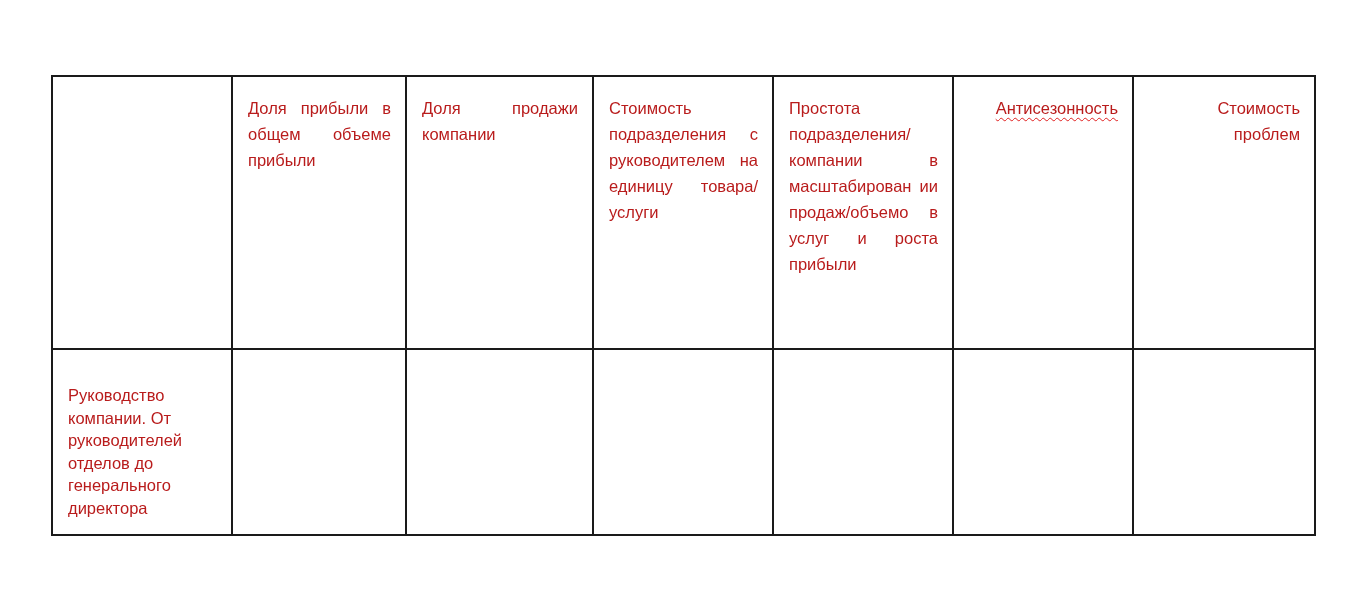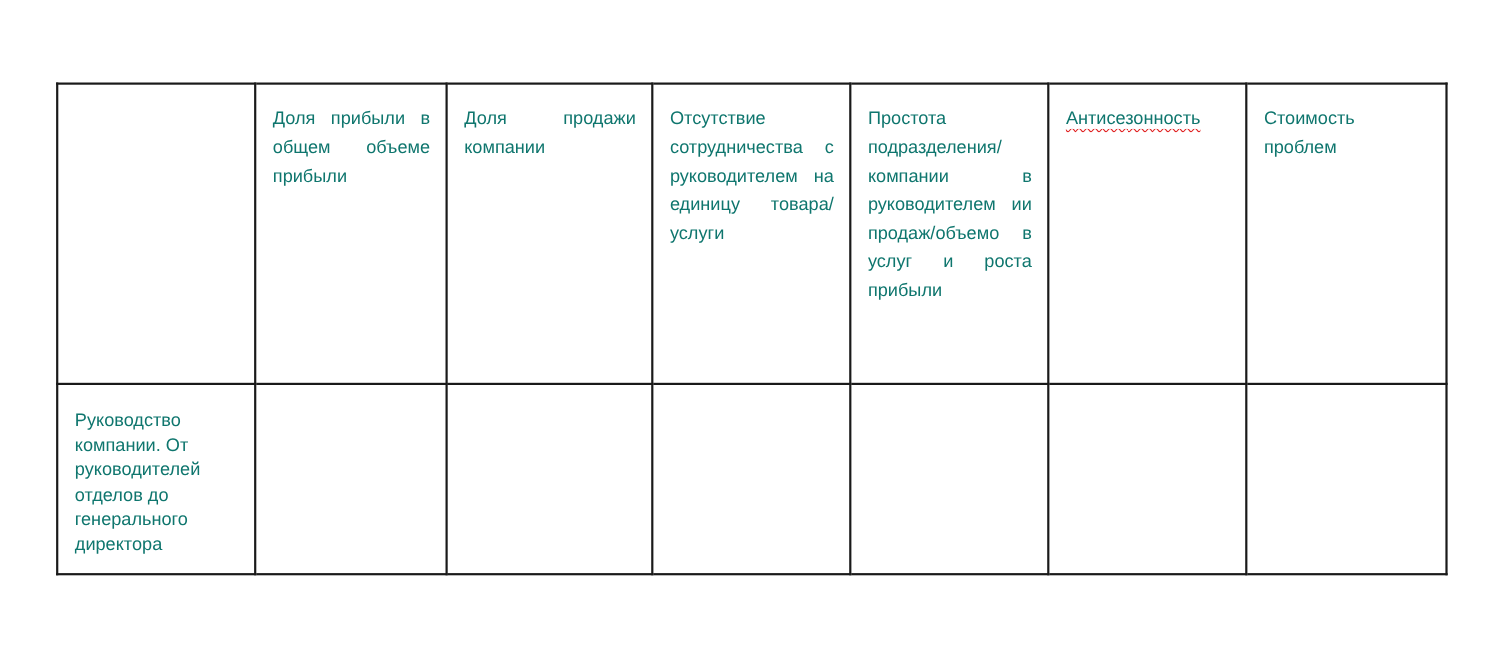--- a/index.html
+++ b/index.html
@@ -21,28 +21,28 @@
     border-collapse: collapse;
     table-layout: fixed;
     width: 1263px;
   }
   .doc-table td {
     border: 2px solid #1a1a1a;
     vertical-align: top;
     padding: 18px 14px 10px 15px;
     font-size: 16.5px;
     line-height: 26px;
-    color: #0f766e;
+    color: #b91c1c;
     word-wrap: break-word;
   }
   .doc-table td.just {
     text-align: justify;
   }
-  .header-row td { height: 243px; }
-  .body-row td { height: 140px; padding-top: 21px; line-height: 22.5px; }
+  .header-row td { height: 243px; text-align: right; }
+  .body-row td { height: 140px; padding-top: 34px; line-height: 22.5px; }
   .spell-error {
     text-decoration: underline wavy #e02020;
     text-decoration-thickness: 1px;
     text-underline-offset: 3px;
   }
 </style>
 </head>
 <body>
 
 <table class="doc-table">
@@ -53,22 +53,22 @@
     <col style="width:180px">
     <col style="width:180px">
     <col style="width:180px">
     <col style="width:182px">
   </colgroup>
   <tbody>
       <tr class="header-row">
     <td></td>
     <td class="just">Доля прибыли в общем объеме прибыли</td>
     <td class="just">Доля продажи компании</td>
-    <td class="just">Отсутствие сотрудничества с руководителем на единицу товара/услуги</td>
-    <td class="just">Простота подразделения/ компании в руководителем ии продаж/объемо в услуг и роста прибыли</td>
+    <td class="just">Стоимость подразделения с руководителем на единицу товара/услуги</td>
+    <td class="just">Простота подразделения/ компании в масштабирован ии продаж/объемо в услуг и роста прибыли</td>
     <td><span class="spell-error">Антисезонность</span></td>
     <td>Стоимость проблем</td>
   </tr>
   <tr class="body-row">
     <td>Руководство компании. От руководителей отделов до генерального директора</td>
     <td></td>
     <td></td>
     <td></td>
     <td></td>
     <td></td>

